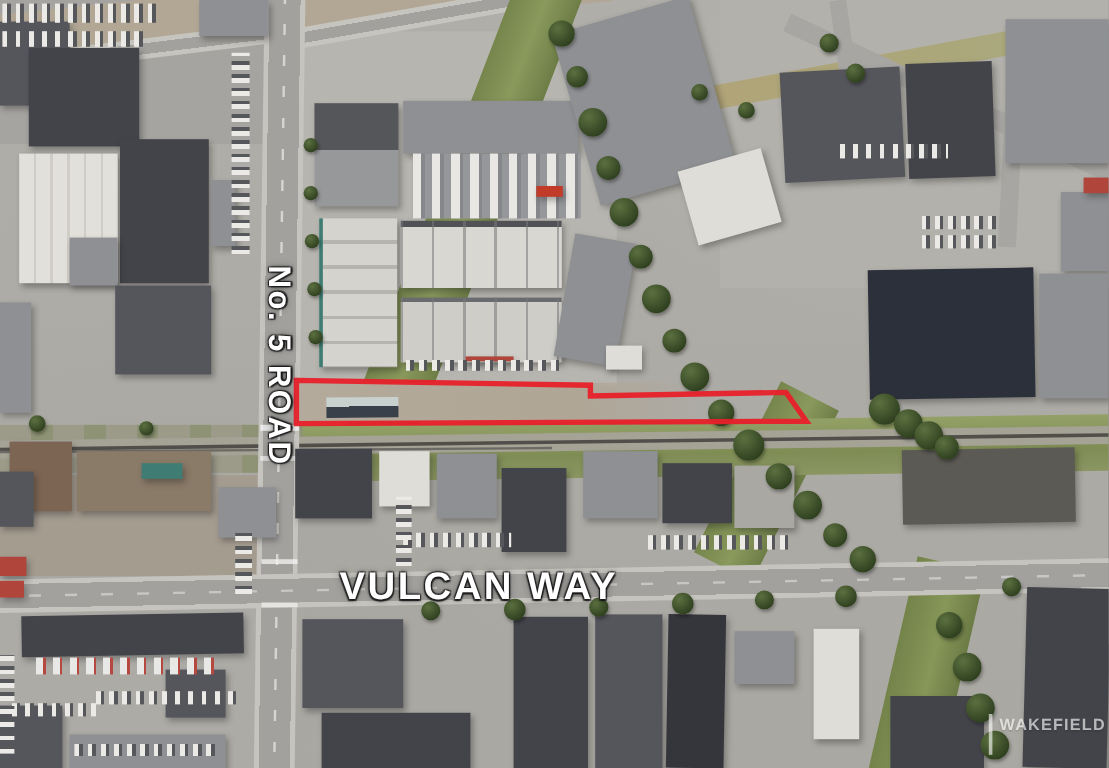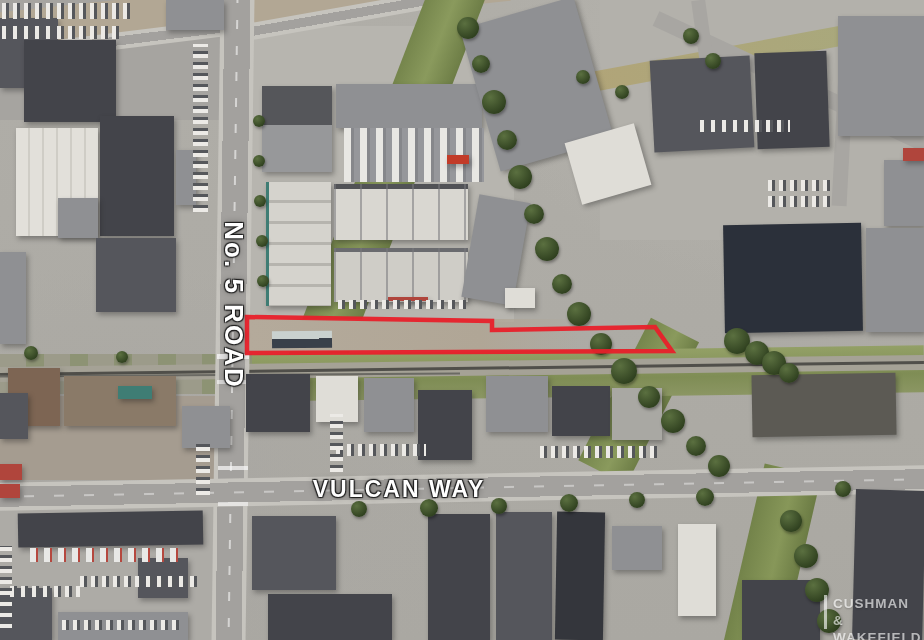--- a/index.html
+++ b/index.html
@@ -24,21 +24,21 @@
   .rh{position:absolute;background:linear-gradient(180deg,#c6c4be 0 4px,#a3a19e 4px calc(100% - 4px),#c6c4be calc(100% - 4px));}
   .rp{position:absolute;background:#a8a6a2;}
   #road-no5::after{content:'';position:absolute;left:50%;top:0;bottom:0;width:2px;margin-left:-1px;
         background:repeating-linear-gradient(180deg,rgba(255,255,255,.55) 0 9px,rgba(0,0,0,0) 9px 26px);}
   #road-vulcan::after{content:'';position:absolute;top:50%;left:0;right:0;height:2px;margin-top:-1px;
         background:repeating-linear-gradient(90deg,rgba(255,255,255,.4) 0 10px,rgba(0,0,0,0) 10px 30px);}
   .rlabel{position:absolute;color:#fff;font-weight:bold;white-space:nowrap;
         text-shadow:-1px -1px 1px rgba(25,25,25,.85),1px -1px 1px rgba(25,25,25,.85),
                     -1px 1px 1px rgba(25,25,25,.85),1px 1px 1px rgba(25,25,25,.85),0 0 7px rgba(0,0,0,.4);}
   #lbl-no5{left:233px;top:305px;transform:translate(-50%,-50%) rotate(90deg);font-size:26px;letter-spacing:2px;}
-  #lbl-vulcan{left:399px;top:489px;transform:translate(-50%,-50%);font-size:23px;letter-spacing:2px;}
+  #lbl-vulcan{left:399px;top:489px;transform:translate(-50%,-50%);font-size:32px;letter-spacing:2px;}
   #wm{position:absolute;left:824px;top:595px;display:flex;gap:6px;opacity:.62;color:#fff;}
   .wm-bar{width:3px;height:34px;background:#fff;}
   .wm-text{font-size:13.5px;font-weight:bold;letter-spacing:1px;line-height:17px;
            text-shadow:0 1px 2px rgba(0,0,0,.35);}
   .wm-text span{display:block;}
   svg.overlay{position:absolute;left:0;top:0;}
 </style>
 </head>
 <body>
 
@@ -203,18 +203,17 @@
   <svg class="overlay" width="924" height="640" viewBox="0 0 924 640">
     <polygon fill="none" stroke-width="4.5" stroke-linejoin="miter" opacity="0.95" points="247,317 492,321 492,330 655,327 672,351 247,353" stroke="#e8202a"></polygon>
   </svg>
 
   <div id="lbl-no5" class="rlabel">No. 5 ROAD</div>
   <div id="lbl-vulcan" class="rlabel">VULCAN WAY</div>
 
   <div id="wm">
     <div class="wm-bar"></div>
     <div class="wm-text">
-      <span>CUSHMAN &amp;</span>
       <span>WAKEFIELD</span>
     </div>
   </div>
 
 </div>
 
 </body></html>

